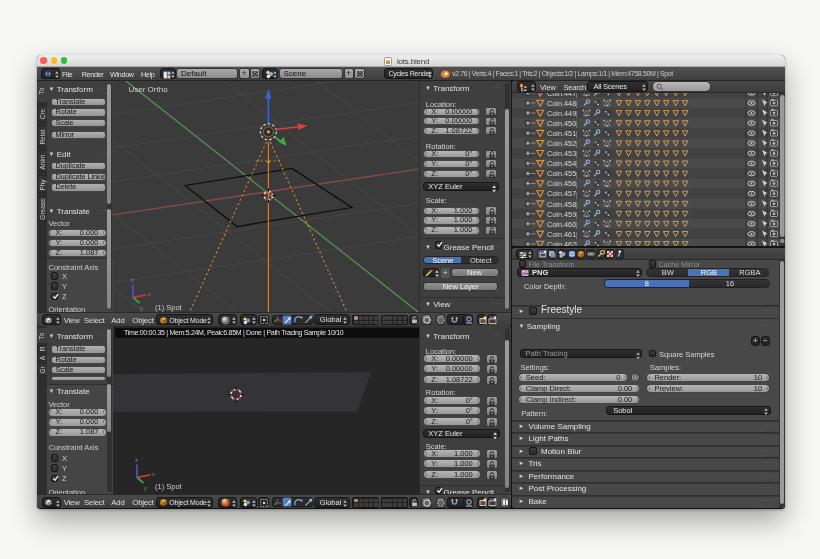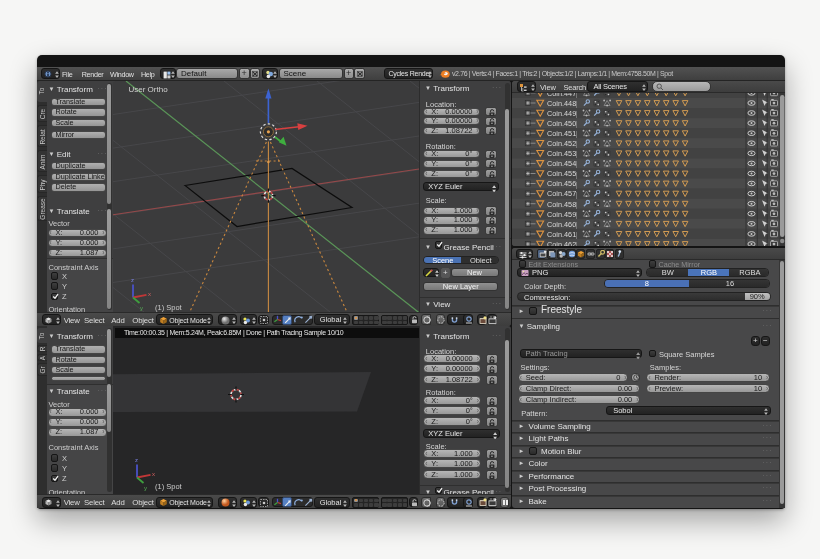--- a/index.html
+++ b/index.html
@@ -1,17 +1,27 @@
 <!DOCTYPE html>
 <html><head><meta charset="utf-8"><style>
 *{margin:0;padding:0;font-family:"Liberation Sans",sans-serif;}
 body{width:820px;height:559px;background:#f6f6f5;overflow:hidden;position:relative;}
 .abs{position:absolute;}
 </style></head><body>
 <div class="abs" style="left:37px;top:54.5px;width:748px;height:454px;border-radius:5px 5px 4px 4px;background:#141414;box-shadow:0 12px 28px rgba(0,0,0,0.33),0 1px 3px rgba(0,0,0,0.3);">
+<div class="abs" style="left:0;top:0;width:748px;height:12px;border-radius:5px 5px 0 0;background:linear-gradient(#efefef,#d6d6d6);border-bottom:1px solid #a9a9a9;box-sizing:border-box;">
+<div class="abs" style="left:3.3px;top:2.8px;width:6.4px;height:6.4px;border-radius:50%;background:#fb5d55;"></div>
+<div class="abs" style="left:13.8px;top:2.8px;width:6.4px;height:6.4px;border-radius:50%;background:#fcbb2f;"></div>
+<div class="abs" style="left:24.1px;top:2.8px;width:6.4px;height:6.4px;border-radius:50%;background:#2ac03c;"></div>
+<svg class="abs" style="left:347px;top:2px" width="8" height="9" viewBox="0 0 8 9">
+        <rect x="0.5" y="0.5" width="7" height="8" rx="1" fill="#f4f4f4" stroke="#999"></rect>
+        <rect x="2" y="3.5" width="4" height="3.5" fill="#d8913a"></rect>
+      </svg>
+<div style="position:absolute;left:360px;top:2px;font-size:8px;color:#3b3b3b;white-space:nowrap;letter-spacing:-0.2px;">lots.blend</div>
+</div>
 <div class="abs" style="left:0;top:12px;width:748px;height:14px;background:linear-gradient(#525252,#3f3f3f);border-bottom:1px solid #242424;box-sizing:border-box;">
 <div style="position:absolute;left:3.5px;top:1.5px;width:19px;height:11px;background:linear-gradient(#2f2f2f,#222);border:1px solid #161616;border-radius:3px;box-sizing:border-box;">
         <svg width="8" height="8" viewBox="0 0 8 8" style="position:absolute;left:2px;top:1px">
           <circle cx="4" cy="4" r="3.1" fill="#6f93c4" stroke="#28344a"></circle>
           <rect x="3.2" y="1.6" width="1.6" height="1.4" fill="#20304a"></rect>
           <rect x="3.2" y="3.6" width="1.6" height="3" fill="#20304a"></rect>
         </svg>
         <svg style="position:absolute;left:13px;top:2px" width="4.0" height="7.2" viewBox="0 0 5 9">
           <path d="M2.5 0.2L4.8 3.4H0.2z" fill="#b9b9b9"></path>
           <path d="M2.5 8.8L0.2 5.6h4.6z" fill="#b9b9b9"></path>
@@ -1482,48 +1492,44 @@
           </svg>
         </div>
 <div class="abs" style="left:103.39999999999999px;top:0.8px;width:9.2px;height:9.8px;background:#303030;border:1px solid #222;border-radius:2px;box-sizing:border-box;">
           <svg width="8" height="8" viewBox="0 0 8 8" style="position:absolute;left:0.3px;top:0.5px">
             <path d="M2 6.5Q4 4 3.6 1.5" stroke="#9db7d8" stroke-width="1.3" fill="none"></path>
             <circle cx="3.8" cy="1.6" r="1.3" fill="#d5e2f2"></circle>
           </svg>
         </div>
 </div>
 <div style="position:absolute;left:7px;top:12.399999999999977px;width:7.5px;height:7.5px;background:linear-gradient(#3e3e3e,#2a2a2a);border:1px solid #151515;border-radius:2px;box-sizing:border-box;"></div>
-<div style="position:absolute;left:17px;top:11.800000000000011px;font-size:7.2px;color:#cfcfcf;white-space:nowrap;"><span style="color:#8d8d8d">Edit Extensions</span></div>
+<div style="position:absolute;left:17px;top:11.800000000000011px;font-size:7.2px;color:#cfcfcf;white-space:nowrap;"><span style="color:#8d8d8d">File Transform</span></div>
 <div style="position:absolute;left:137px;top:12.399999999999977px;width:7.5px;height:7.5px;background:linear-gradient(#3e3e3e,#2a2a2a);border:1px solid #151515;border-radius:2px;box-sizing:border-box;"></div>
 <div style="position:absolute;left:147px;top:11.800000000000011px;font-size:7.2px;color:#cfcfcf;white-space:nowrap;"><span style="color:#8d8d8d">Cache Mirror</span></div>
 <div style="position:absolute;left:5.6px;top:20.19999999999999px;width:125px;height:8.5px;background:linear-gradient(#2f2f2f,#222);border:1px solid #161616;border-radius:3px;box-sizing:border-box;color:#e5e5e5;font-size:7.5px;line-height:7px;">
 <svg width="8" height="8" viewBox="0 0 8 8" style="position:absolute;left:3px;top:0.3px">
           <rect x="0.5" y="1" width="7" height="6" rx="0.8" fill="#c9a0c0"></rect>
           <path d="M1 6l2-2.4L4.6 5.4L6 4l1 1.4" stroke="#5a3a55" stroke-width="0.8" fill="none"></path>
           <circle cx="2.4" cy="2.6" r="0.8" fill="#efe6a0"></circle>
         </svg>
-<span style="position:absolute;left:14px;top:0.2px;">PNG</span>
+<span style="position:absolute;left:14px;top:0.2px;font-weight:bold;">PNG</span>
         <svg style="position:absolute;left:118px;top:1px" width="4.0" height="7.2" viewBox="0 0 5 9">
           <path d="M2.5 0.2L4.8 3.4H0.2z" fill="#b9b9b9"></path>
           <path d="M2.5 8.8L0.2 5.6h4.6z" fill="#b9b9b9"></path>
         </svg>
       </div>
 <div class="abs" style="left:134.9px;top:20.19999999999999px;width:123px;height:8.5px;border-radius:4px;overflow:hidden;border:1px solid #222;box-sizing:border-box;font-size:7.5px;line-height:7px;text-align:center;color:#ddd;">
 <div style="position:absolute;left:0;width:41px;height:100%;background:linear-gradient(#343434,#2a2a2a);">BW</div>
 <div style="position:absolute;left:41px;width:41px;height:100%;background:#4a74ba;color:#fff;">RGB</div>
 <div style="position:absolute;left:82px;width:41px;height:100%;background:linear-gradient(#343434,#2a2a2a);">RGBA</div>
       </div>
 <div style="position:absolute;left:12.4px;top:33.89999999999998px;font-size:7.5px;color:#d6d6d6;white-space:nowrap;">Color Depth:</div>
 <div class="abs" style="left:92.4px;top:31.399999999999977px;width:166px;height:8.5px;border-radius:4px;overflow:hidden;border:1px solid #222;box-sizing:border-box;font-size:7.5px;line-height:7px;text-align:center;color:#fff;">
 <div style="position:absolute;left:0;width:84px;height:100%;background:#4a70b5;">8</div>
 <div style="position:absolute;left:84px;width:82px;height:100%;background:linear-gradient(#343434,#2a2a2a);color:#ddd;">16</div>
-      </div>
-<div class="abs" style="left:5.6px;top:44px;width:253.6px;height:8.5px;border-radius:4.2px;overflow:hidden;border:1px solid #222;box-sizing:border-box;background:linear-gradient(#3a3a3a,#2d2d2d);font-size:7.5px;color:#e5e5e5;">
-<span style="position:absolute;left:6px;top:0.3px;">Compression:</span>
-<div style="position:absolute;right:0;width:25px;height:100%;background:linear-gradient(#c0c0c0,#a5a5a5);color:#1c1c1c;text-align:center;line-height:7px;">90%</div>
       </div>
 <div class="abs" style="left:0;top:56.5px;width:273.5px;height:1px;background:#383838;border-top:1px solid #2e2e2e;"></div>
 <div style="position:absolute;left:7px;top:59px;font-size:8px;color:#e3e3e3;white-space:nowrap;"><span style="font-size:6px;color:#ccc;vertical-align:1px;">►</span>&nbsp;</div>
       <div style="position:absolute;left:251px;top:59px;font-size:7px;color:#6a6a6a;letter-spacing:1px;">···<br></div>
 <div style="position:absolute;left:17.5px;top:59.19999999999999px;width:7.5px;height:7.5px;background:linear-gradient(#3e3e3e,#2a2a2a);border:1px solid #151515;border-radius:2px;box-sizing:border-box;"></div>
 <div style="position:absolute;left:29.5px;top:56px;font-size:10px;color:#e3e3e3;white-space:nowrap;text-align:right;">Freestyle</div>
 <div class="abs" style="left:0;top:69.5px;width:273.5px;height:1px;background:#2e2e2e;"></div>
 <div style="position:absolute;left:7px;top:73.5px;font-size:8px;color:#e3e3e3;white-space:nowrap;"><span style="font-size:6px;color:#ccc;vertical-align:1px;">▼</span>&nbsp;Sampling</div>
       <div style="position:absolute;left:251px;top:73.5px;font-size:7px;color:#6a6a6a;letter-spacing:1px;">···<br></div>
 <div style="position:absolute;left:239.5px;top:88px;width:8.5px;height:9.5px;background:linear-gradient(#2f2f2f,#222);border:1px solid #161616;border-radius:3px;box-sizing:border-box;color:#ddd;font-size:8px;line-height:8px;text-align:center;">+</div>
@@ -1586,21 +1592,21 @@
       <div style="position:absolute;left:251px;top:186.3px;font-size:7px;color:#6a6a6a;letter-spacing:1px;">···<br></div>
 <div style="position:absolute;left:17px;top:186.3px;font-size:8px;color:#e3e3e3;white-space:nowrap;">Light Paths</div>
 <div class="abs" style="left:0;top:196.8px;width:273.5px;height:1px;background:#383838;border-top:1px solid #2e2e2e;"></div>
 <div style="position:absolute;left:7px;top:198.8px;font-size:8px;color:#e3e3e3;white-space:nowrap;"><span style="font-size:6px;color:#ccc;vertical-align:1px;">►</span>&nbsp;</div>
       <div style="position:absolute;left:251px;top:198.8px;font-size:7px;color:#6a6a6a;letter-spacing:1px;">···<br></div>
 <div style="position:absolute;left:17.5px;top:199.0px;width:7.5px;height:7.5px;background:linear-gradient(#3e3e3e,#2a2a2a);border:1px solid #151515;border-radius:2px;box-sizing:border-box;"></div>
 <div style="position:absolute;left:29.5px;top:198.8px;font-size:8px;color:#e3e3e3;white-space:nowrap;">Motion Blur</div>
 <div class="abs" style="left:0;top:209.3px;width:273.5px;height:1px;background:#383838;border-top:1px solid #2e2e2e;"></div>
 <div style="position:absolute;left:7px;top:211.3px;font-size:8px;color:#e3e3e3;white-space:nowrap;"><span style="font-size:6px;color:#ccc;vertical-align:1px;">►</span>&nbsp;</div>
       <div style="position:absolute;left:251px;top:211.3px;font-size:7px;color:#6a6a6a;letter-spacing:1px;">···<br></div>
-<div style="position:absolute;left:17px;top:211.3px;font-size:8px;color:#e3e3e3;white-space:nowrap;">Color</div>
+<div style="position:absolute;left:17px;top:211.3px;font-size:8px;color:#e3e3e3;white-space:nowrap;">Tris</div>
 <div class="abs" style="left:0;top:221.8px;width:273.5px;height:1px;background:#383838;border-top:1px solid #2e2e2e;"></div>
 <div style="position:absolute;left:7px;top:223.8px;font-size:8px;color:#e3e3e3;white-space:nowrap;"><span style="font-size:6px;color:#ccc;vertical-align:1px;">►</span>&nbsp;</div>
       <div style="position:absolute;left:251px;top:223.8px;font-size:7px;color:#6a6a6a;letter-spacing:1px;">···<br></div>
 <div style="position:absolute;left:17px;top:223.8px;font-size:8px;color:#e3e3e3;white-space:nowrap;">Performance</div>
 <div class="abs" style="left:0;top:234.3px;width:273.5px;height:1px;background:#383838;border-top:1px solid #2e2e2e;"></div>
 <div style="position:absolute;left:7px;top:236.3px;font-size:8px;color:#e3e3e3;white-space:nowrap;"><span style="font-size:6px;color:#ccc;vertical-align:1px;">►</span>&nbsp;</div>
       <div style="position:absolute;left:251px;top:236.3px;font-size:7px;color:#6a6a6a;letter-spacing:1px;">···<br></div>
 <div style="position:absolute;left:17px;top:236.3px;font-size:8px;color:#e3e3e3;white-space:nowrap;">Post Processing</div>
 <div class="abs" style="left:0;top:246.8px;width:273.5px;height:1px;background:#383838;border-top:1px solid #2e2e2e;"></div>
 <div style="position:absolute;left:7px;top:248.8px;font-size:8px;color:#e3e3e3;white-space:nowrap;"><span style="font-size:6px;color:#ccc;vertical-align:1px;">►</span>&nbsp;</div>

